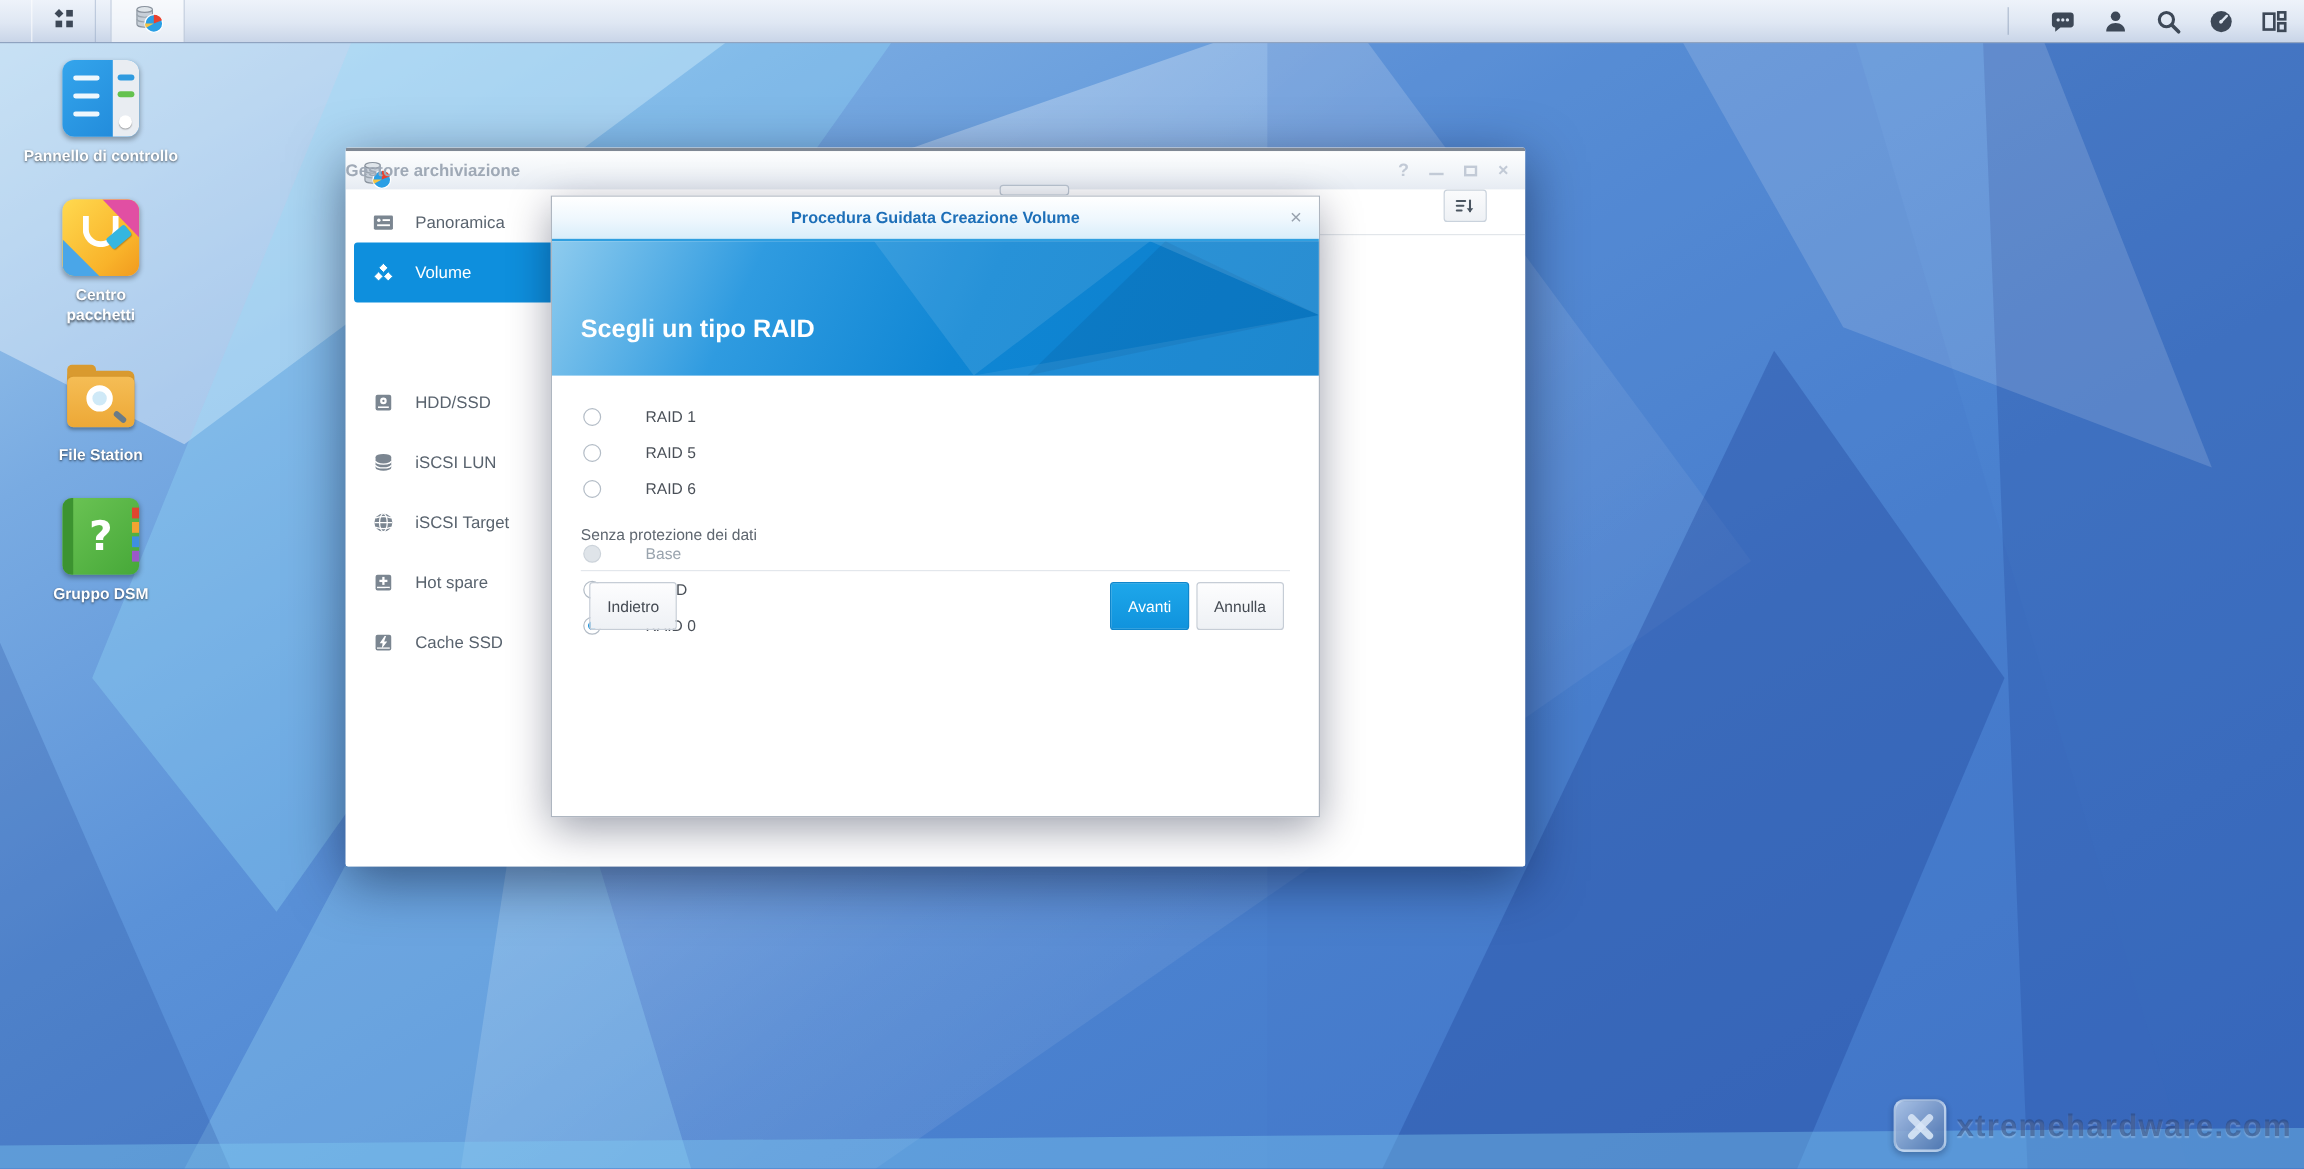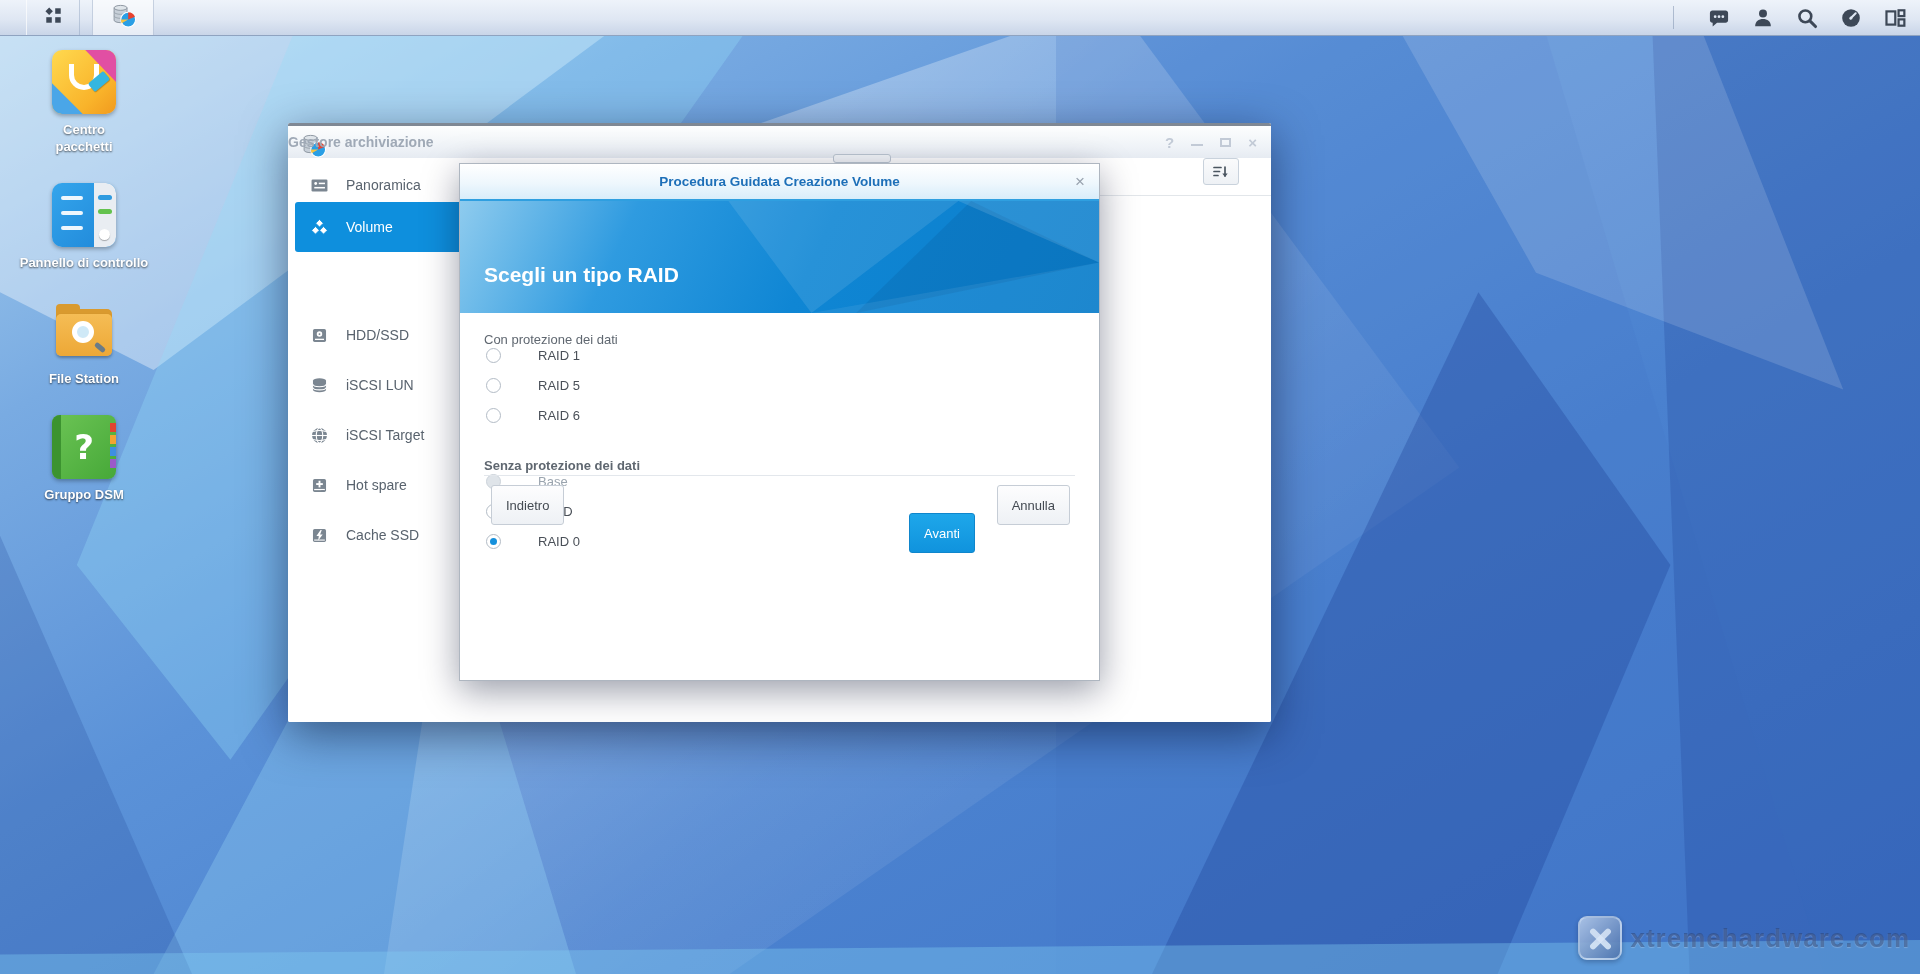--- a/index.html
+++ b/index.html
@@ -105,35 +105,35 @@
   #dlg-close { position:absolute; right:14px; top:0; height:35px; line-height:35px; font-size:17px; color:#98a2ae; cursor:pointer; }
   #dlg-banner { position:relative; height:112px; background:linear-gradient(115deg,#8ecbee 0%,#2f9be0 26%,#0f86d4 55%,#0c7ecb 100%); overflow:hidden; }
   .bf { position:absolute; inset:0; }
   .bf1 { clip-path:polygon(42% 0,78% 0,55% 100%); background:rgba(255,255,255,.10); }
   .bf2 { clip-path:polygon(62% 100%,80% 0,100% 55%); background:rgba(0,40,90,.10); }
   .bf3 { clip-path:polygon(78% 0,100% 0,100% 55%); background:rgba(255,255,255,.12); }
   .bf4 { clip-path:polygon(55% 100%,100% 55%,100% 100%); background:rgba(255,255,255,.07); }
   #dlg-heading { position:absolute; left:24px; top:62px; font-size:21px; font-weight:bold; color:#fff; }
   #dlg-body { padding:19px 24px 0 24px; }
   .grp-label { font-size:13px; color:#5f6770; height:16px; }
-  .grp-label.second { margin-top:20px;font-weight:bold; }
+  .grp-label.second { margin-top:8px; }
   .opt-row { height:30px; display:flex; cursor:pointer;gap:21px; }
   .opt-row:first-of-type { margin-top:8px; }
   .radio { width:15px; height:15px; border-radius:50%; border:1px solid #b3bcc6; background:#fff; margin-left:2px; flex:none;
            display:flex; align-items:center; justify-content:center; }
   .radio.selected::after { content:""; width:7px; height:7px; border-radius:50%; background:#1590dc; }
   .radio.disabled { background:#dfe4e9; border-color:#ccd3da; }
   .opt-row span.lbl { margin-left:16px; font-size:13px; color:#4a5058; }
   .opt-row.disabled span.lbl { color:#9aa4ae; }
   .opt-row.disabled { cursor:default; }
   #dlg-divider { position:absolute; left:24px; right:24px; top:311px; height:1px; background:#e3e7ec; }
   .dlg-btn { position:absolute; top:321px; height:40px; border-radius:3px; font-size:13px; cursor:pointer;
              border:1px solid #c6cdd6; background:linear-gradient(180deg,#fdfdfe,#eef1f5); color:#444a52; padding:0 14px; }
   #btn-back { left:31px; }
-  #btn-next { right:124px; background:linear-gradient(180deg,#1ea7ea,#1093dd); border-color:#0f86cc; color:#fff;margin-top:28px; }
+  #btn-next { right:108px; background:linear-gradient(180deg,#1ea7ea,#1093dd); border-color:#0f86cc; color:#fff; }
   #btn-cancel { right:29px; }
 
   
   #watermark { position:absolute; right:10px; bottom:14px; display:flex; align-items:center; gap:8px; z-index:6; opacity:.85; }
   #wm-logo { width:44px; height:44px; border-radius:9px; background:linear-gradient(135deg,#b9cdea,#4d72ab);
              border:2px solid rgba(230,240,250,.6); position:relative; box-shadow:0 2px 5px rgba(0,0,30,.3); }
   #wm-logo::before, #wm-logo::after { content:""; position:absolute; left:7px; top:18px; width:27px; height:6px;
              background:rgba(245,250,255,.85); border-radius:3px; transform:rotate(45deg); }
   #wm-logo::after { transform:rotate(-45deg); }
   #wm-text { font-size:26px; font-weight:bold; color:rgba(42,62,108,.55); text-shadow:0 1px 1px rgba(255,255,255,.25); letter-spacing:1px; }
@@ -205,40 +205,40 @@
       <rect x="1.8" y="3.2" width="6.4" height="9.6"></rect>
             <rect x="10.6" y="2.4" width="4.2" height="4.2"></rect>
       <rect x="10.6" y="9" width="4.2" height="4.6"></rect>
           </g>
         </svg></span>
     </div>
 </div>
 
 <div id="desk-icons">
     <div class="desk-icon">
-      <div class="di-art art-package-center">
-        <div class="tri-pink"></div>
-        <div class="tri-blue"></div>
-        <div class="bag-handle"></div>
-        <div class="bag-tag"></div>
-      </div>
-      <div class="di-label">Centro
-pacchetti</div>
-    </div>
-    <div class="desk-icon">
       <div class="di-art art-control-panel">
         <div class="cp-line" style="top:13px"></div>
         <div class="cp-line" style="top:28px"></div>
         <div class="cp-line" style="top:43px"></div>
      <div class="cp-panel"></div>
         <div class="cp-slider" style="top:12px;background:#2f9be0"></div>
      <div class="cp-slider" style="top:26px;background:#64c24e"></div>
         <div class="cp-knob"></div>
       </div>
       <div class="di-label">Pannello di controllo</div>
+    </div>
+    <div class="desk-icon">
+      <div class="di-art art-package-center">
+        <div class="tri-pink"></div>
+        <div class="tri-blue"></div>
+        <div class="bag-handle"></div>
+        <div class="bag-tag"></div>
+      </div>
+      <div class="di-label">Centro
+pacchetti</div>
     </div>
     <div class="desk-icon">
       <div class="di-art art-file-station">
         <div class="fs-tab"></div>
         <div class="fs-back"></div>
         <div class="fs-front"></div>
         <div class="fs-mag"></div>
         <div class="fs-handle"></div>
       </div>
       <div class="di-label">File Station</div>
@@ -368,21 +368,20 @@
     <span id="dlg-close">×</span>
   </div>
   <div id="dlg-banner">
     <div class="bf bf1"></div>
     <div class="bf bf2"></div>
     <div class="bf bf3"></div>
     <div class="bf bf4"></div>
     <div id="dlg-heading">Scegli un tipo RAID</div>
   </div>
   <div id="dlg-body">
-      <div class="grp-label">Con protezione dei dati</div>
       <div class="opt-row">
         <span class="radio enabled"></span>
         <span class="lbl">RAID 1</span>
       </div>
       <div class="opt-row">
         <span class="radio enabled"></span>
         <span class="lbl">RAID 5</span>
       </div>
       <div class="opt-row">
         <span class="radio enabled"></span>

